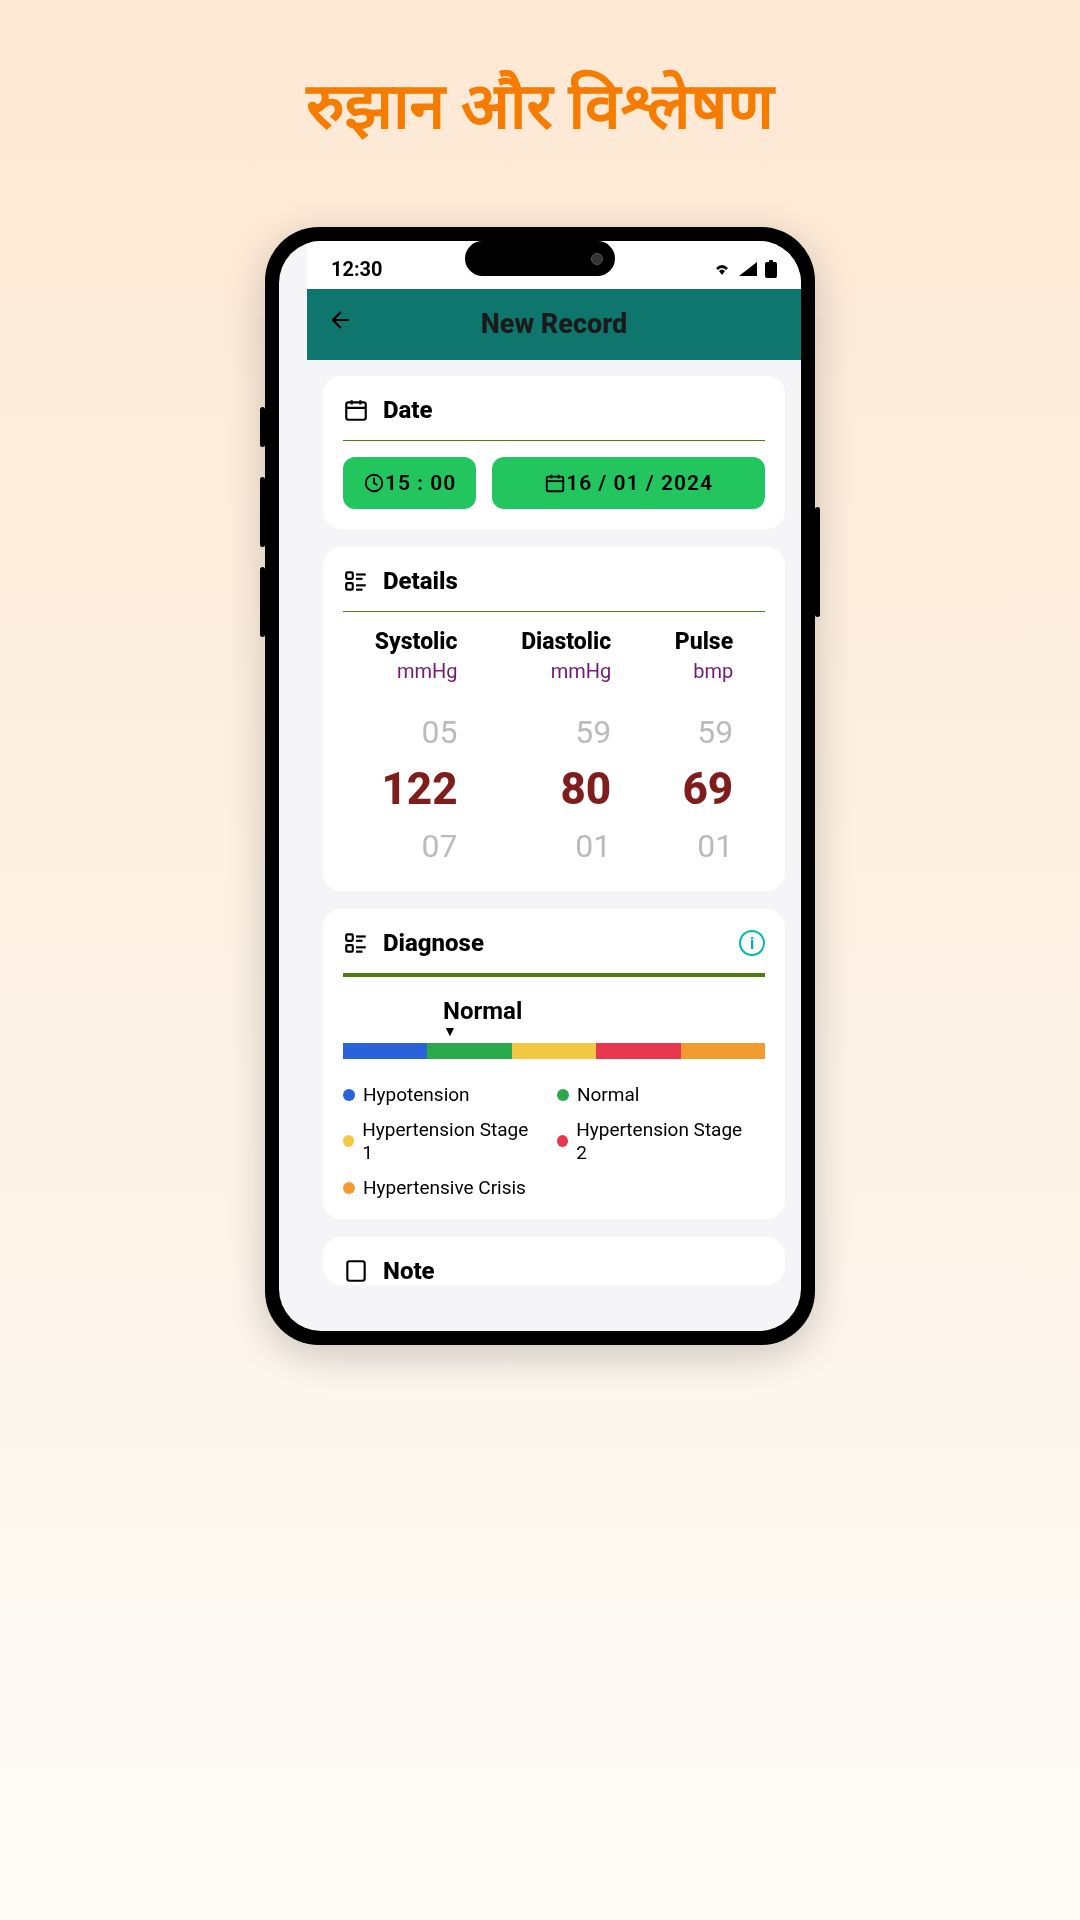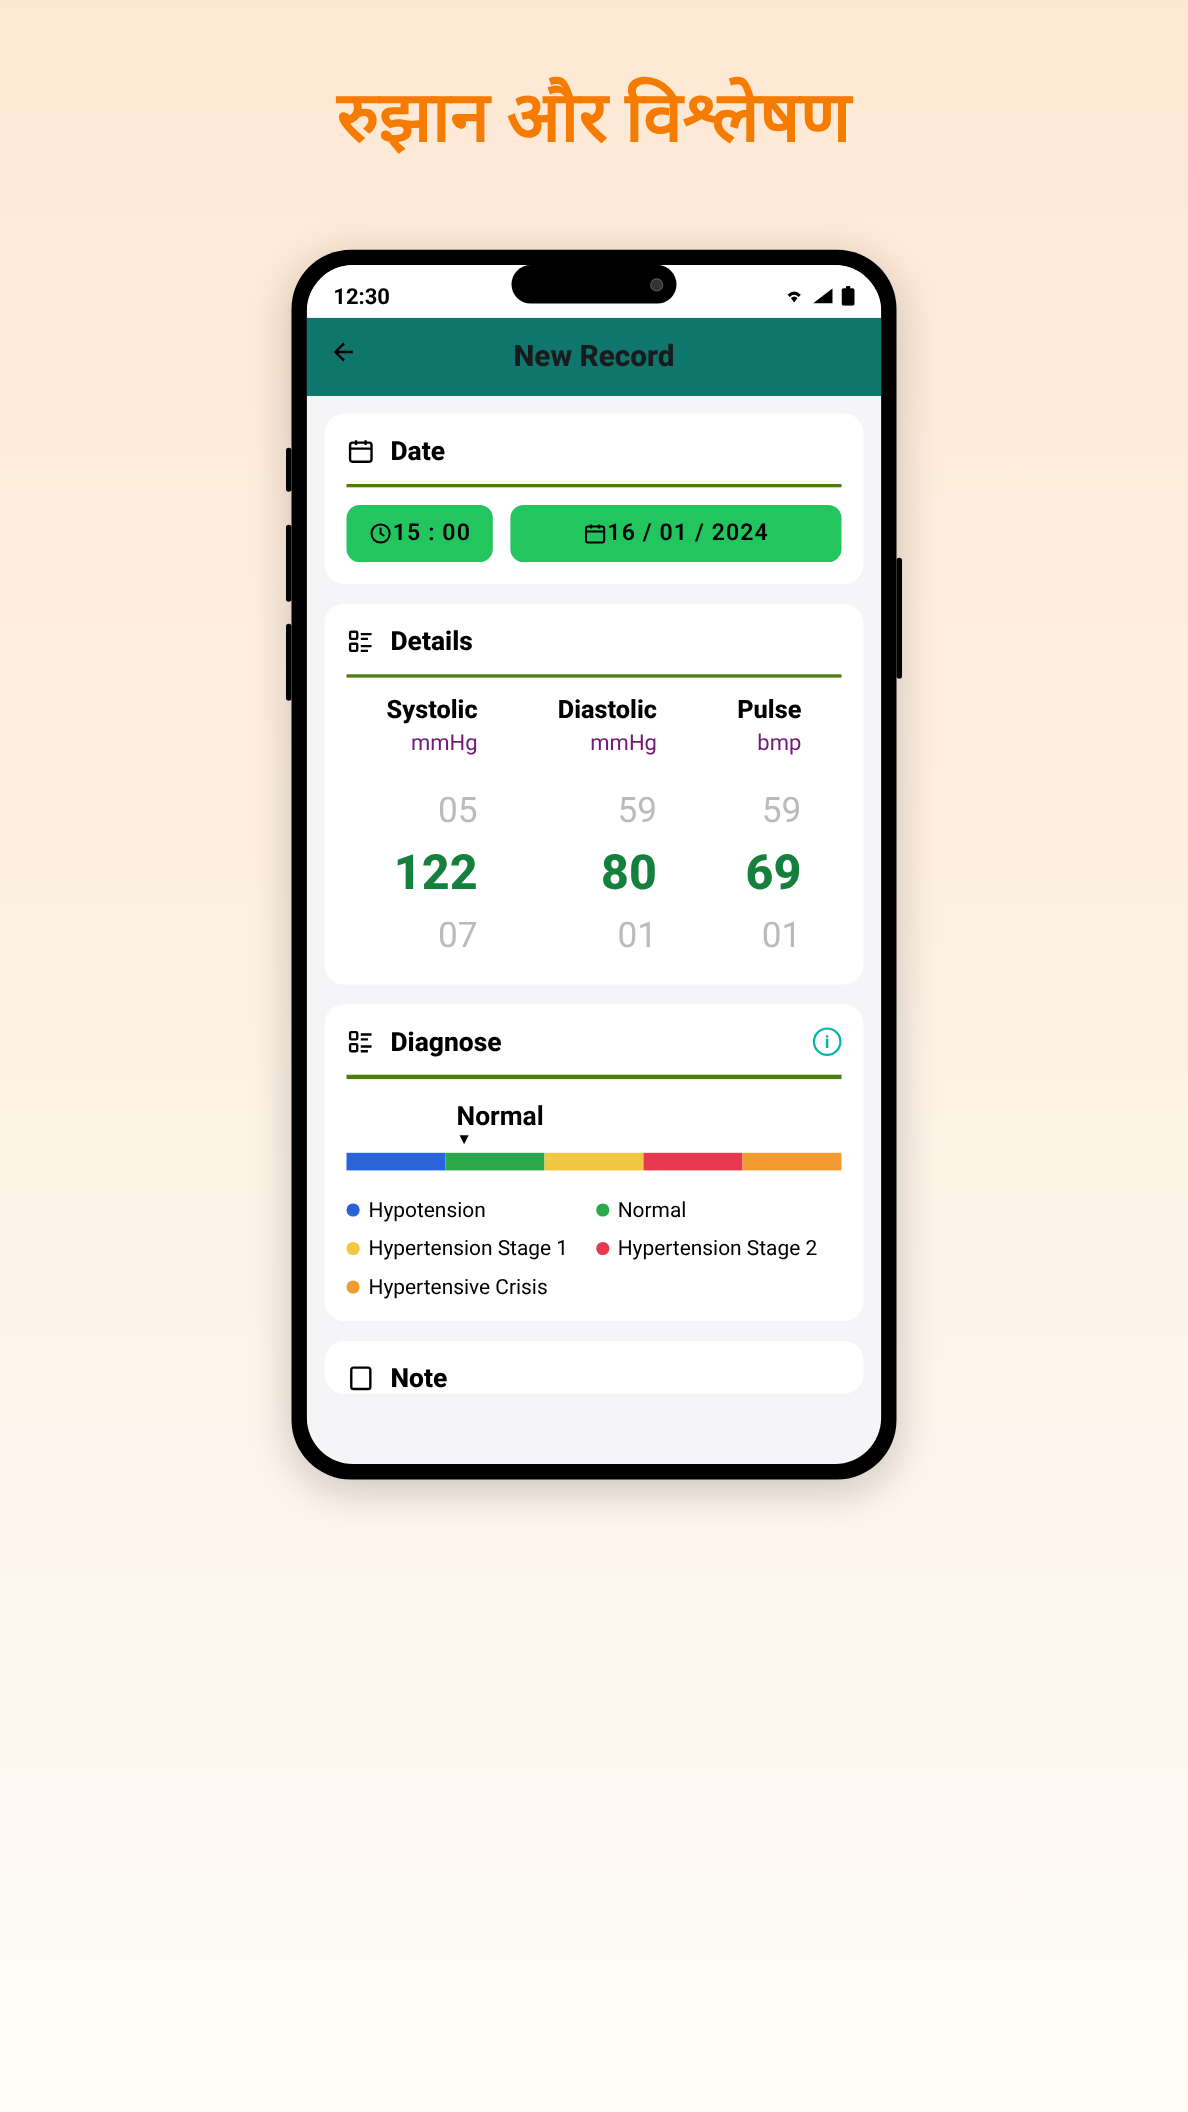--- a/index.html
+++ b/index.html
@@ -26,20 +26,21 @@
   padding: 14px;
   position: relative;
   box-shadow: 0 10px 40px rgba(0,0,0,0.2);
 }
 .phone-screen {
   background: #F5F5F7;
   border-radius: 42px;
   overflow: hidden;
   height: 1090px;
   position: relative;
+  padding-left: 28px;
 }
 .notch {
   position: absolute;
   top: 14px;
   left: 50%;
   transform: translateX(-50%);
   width: 150px;
   height: 35px;
   background: #000;
   border-radius: 20px;
@@ -103,21 +104,21 @@
   background: #fff;
   border-radius: 18px;
   padding: 20px;
   margin-bottom: 18px;
 }
 .card-header {
   display: flex;
   align-items: center;
   gap: 14px;
   padding-bottom: 16px;
-  border-bottom: 3px solid #4d7c0f;
+  border-bottom: 1px solid #4d7c0f;
   margin-bottom: 16px;
 }
 .card-header-title {
   font-size: 24px;
   font-weight: 800;
 }
 .date-row {
   display: flex;
   gap: 16px;
 }
@@ -154,21 +155,21 @@
   margin-bottom: 24px;
 }
 .picker-val {
   font-size: 32px;
   color: #bbb;
   margin: 6px 0;
 }
 .picker-val.active {
   font-size: 44px;
   font-weight: 800;
-  color: #15803d;
+  color: #7f1d1d;
 }
 .diagnose-header {
   display: flex;
   align-items: center;
   gap: 14px;
   padding-bottom: 16px;
   border-bottom: 4px solid #4d7c0f;
   margin-bottom: 20px;
 }
 .info-icon {

